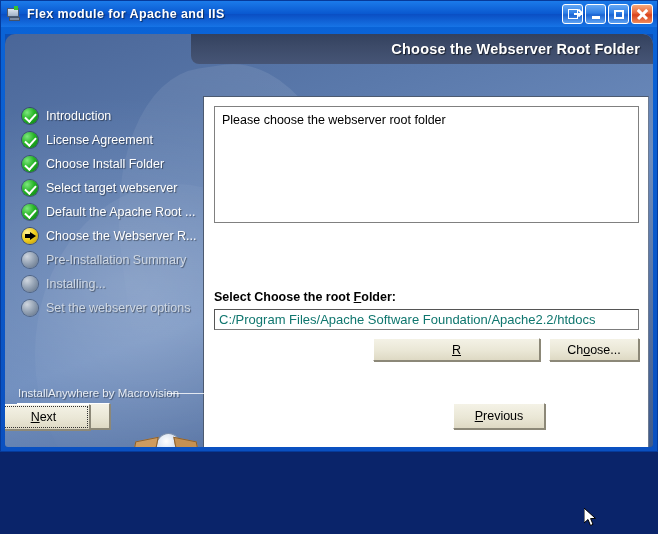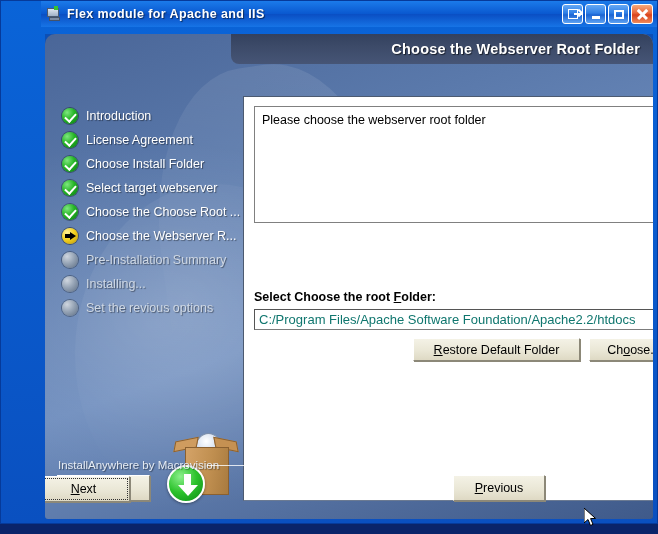--- a/index.html
+++ b/index.html
@@ -8,24 +8,24 @@
     width: 658px; height: 534px;
     overflow: hidden;
     font-family: "Liberation Sans", sans-serif;
     background: #0a246a;
   }
 
   
   #window {
     position: absolute;
     left: 0; top: 0;
-    width: 658px; height: 524px;
+    width: 658px; height: 452px;
     background: linear-gradient(180deg,#0a64d8 0%,#0a50c0 100%);
     border: 1px solid #063a9a;
-    display: flex; flex-direction: column; padding-left: 40px;
+    display: flex; flex-direction: column;
   }
 
   
   #titlebar {
     height: 26px;
     flex: 0 0 26px;
     background: linear-gradient(180deg,#1b7bea 0%,#0a59d0 48%,#0a4fc4 52%,#1774e6 100%);
     display: flex; align-items: center;
     padding: 0 3px 0 5px;
     position: relative;
@@ -449,41 +449,41 @@
           <span class="step-label">Choose Install Folder</span>
         </div>
 
         <div class="step">
           <span class="step-icon done"></span>
           <span class="step-label">Select target webserver</span>
         </div>
 
         <div class="step">
           <span class="step-icon done"></span>
-          <span class="step-label">Choose the Choose Root ...</span>
+          <span class="step-label">Default the Apache Root ...</span>
         </div>
 
         <div class="step">
           <span class="step-icon current"></span>
           <span class="step-label">Choose the Webserver R...</span>
         </div>
 
         <div class="step pending">
           <span class="step-icon pending"></span>
           <span class="step-label">Pre-Installation Summary</span>
         </div>
 
         <div class="step pending">
           <span class="step-icon pending"></span>
           <span class="step-label">Installing...</span>
         </div>
 
         <div class="step pending">
           <span class="step-icon pending"></span>
-          <span class="step-label">Set the revious options</span>
+          <span class="step-label">Set the webserver options</span>
         </div>
 
       </div>
 
       <div id="ia-logo">
         <div id="ia-disc"></div>
         <div id="ia-flapL"></div>
         <div id="ia-flapR"></div>
         <div id="ia-box"></div>
         <div id="ia-arrow"></div>
@@ -496,21 +496,20 @@
         <div id="field-label">
           <span>Select Choose the root </span><u>F</u><span>older:</span>
         </div>
 
         <div id="path-input">C:/Program Files/Apache Software Foundation/Apache2.2/htdocs</div>
 
         <div id="folder-buttons">
           <div class="btn" id="btn-restore">
             <span></span>
               <u>R</u>
-              <span>estore Default Folder</span>
           </div>
           <div class="btn" id="btn-choose">
             <span>Ch</span>
               <u>o</u>
               <span>ose...</span>
           </div>
         </div>
 
       </div>
 

